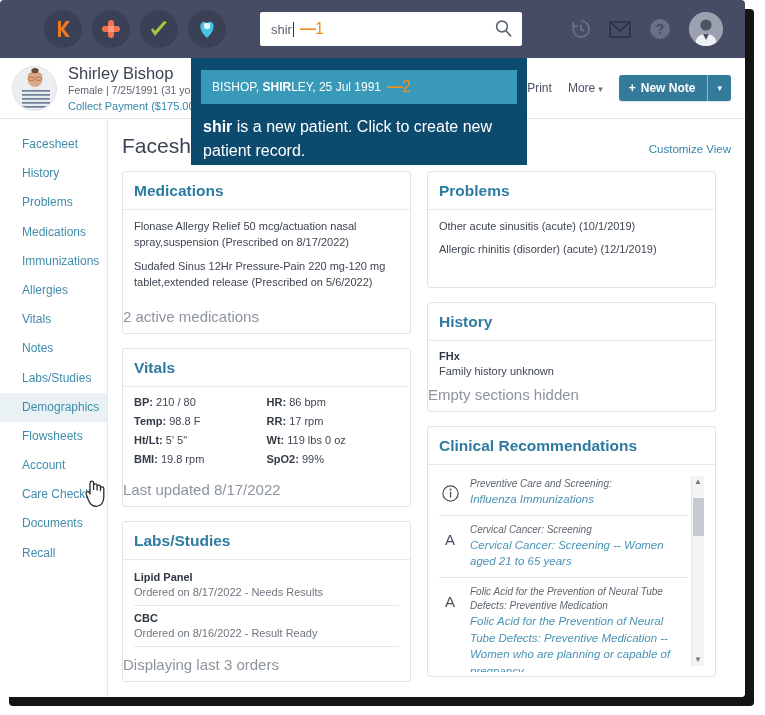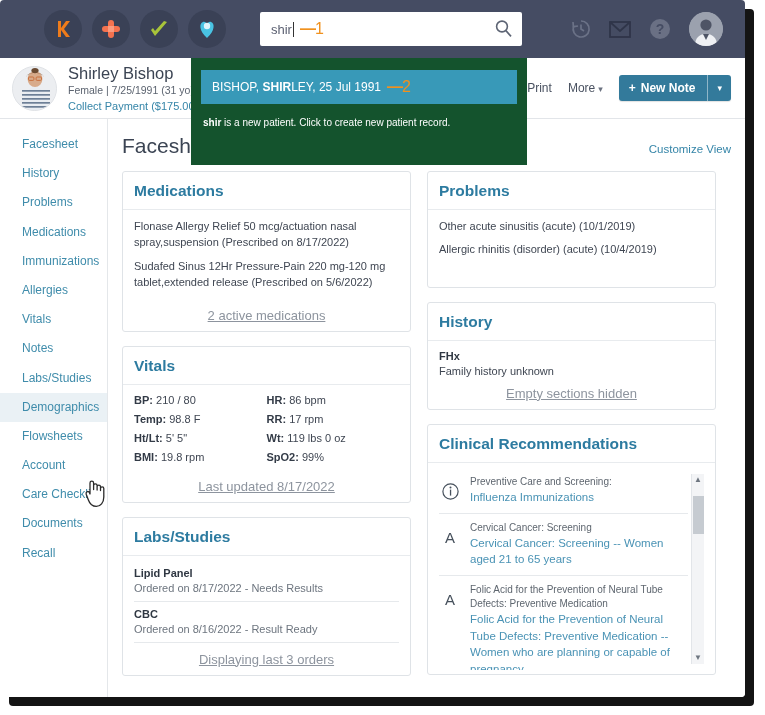--- a/index.html
+++ b/index.html
@@ -170,23 +170,22 @@
     margin-bottom: 14px;
   }
   .card-h {
     font-size: 15.5px; color: #2d7ba0; font-weight: 700;
     padding: 10px 11px 9px 11px;
     border-bottom: 1px solid #e8ebee;
   }
   .card-b { padding: 9px 11px 7px 11px; }
   .med-line { font-size: 11px; color: #3f4652; line-height: 1.45; margin-bottom: 8px; }
   .card-foot {
-    text-align: center; font-size: 13px; color: #8d949e;
+    font-size: 15px; color: #8d949e;
     padding: 2px 0 8px 0;
-    text-decoration: underline;
   }
   .prob-line { font-size: 11px; color: #3f4652; line-height: 1.45; margin-bottom: 7px; }
   .vit-grid { display: flex; gap: 0; }
   .vit-col { width: 50%; }
   .vit-row { font-size: 11px; color: #3f4652; margin-bottom: 7px; }
   .vit-row b { color: #333b47; }
   .hist-label { font-size: 11px; color: #2f3742; font-weight: 700; margin-bottom: 3px; }
   .hist-val { font-size: 11px; color: #3f4652; }
   .lab-item {
     border-bottom: 1px solid #e6e9ec;
@@ -206,52 +205,52 @@
     display: flex; gap: 9px;
     padding: 7px 0 7px 0;
     border-bottom: 1px solid #e6e9ec;
     align-items: flex-start;
   }
   .rec-row:first-child { padding-top: 3px; }
   .rec-badge {
     width: 22px; flex: none; text-align: center;
     font-size: 15px; color: #46505c; padding-top: 8px;
   }
-  .rec-body { flex: 1; }
+  .rec-body { flex: 1; font-style: italic; }
   .rec-cat { font-size: 10px; color: #5e666f; line-height: 1.4; }
   .rec-link { font-size: 11.5px; color: #4a93b5; line-height: 1.45; cursor: pointer; }
   .rec-bar {
     position: absolute; right: 0; top: 2px;
     width: 13px; height: 190px;
     background: #f3f4f6; border-left: 1px solid #e2e5e9;
   }
   .rec-thumb {
     position: absolute; left: 1px; top: 22px;
     width: 11px; height: 38px; background: #c6cbd1;
   }
   .rec-arrow { position: absolute; left: 2px; font-size: 8px; color: #6e7680; }
   
   .dropdown {
     position: absolute;
     left: 191px; top: 58px;
     width: 336px; height: 107px;
-    background: #14532d;
+    background: #0c4a6e;
     z-index: 40;
     padding: 12px 10px 10px 10px;
   }
   .dd-row {
     background: #3899b8;
     color: #ffffff;
     font-size: 12px;
     padding: 8px 11px;
     display: flex; align-items: center;
     cursor: pointer;
   }
   .dd-note {
-    color: #ffffff; font-size: 10px;
+    color: #ffffff; font-size: 16px;
     line-height: 1.5; padding: 11px 2px 0 2px;
   }
   .dd-note b { font-weight: 700; }
   
   .cursor {
     position: absolute;
     left: 84px; top: 477px;
     z-index: 60;
     pointer-events: none;
   }
@@ -448,21 +447,21 @@
               <div class="card-foot">Displaying last 3 orders</div>
             </div>
           </div>
 
           <div class="col">
 
             <div class="card">
               <div class="card-h">Problems</div>
               <div class="card-b" style="padding-bottom:22px">
                 <div class="prob-line">Other acute sinusitis (acute) (10/1/2019)</div>
-                <div class="prob-line">Allergic rhinitis (disorder) (acute) (10/4/2019)</div>
+                <div class="prob-line">Allergic rhinitis (disorder) (acute) (12/1/2019)</div>
               </div>
             </div>
 
             <div class="card">
               <div class="card-h">History</div>
               <div class="card-b">
                 <div class="hist-label">FHx</div>
                 <div class="hist-val">Family history unknown</div>
               </div>
               <div class="card-foot">Empty sections hidden</div>

